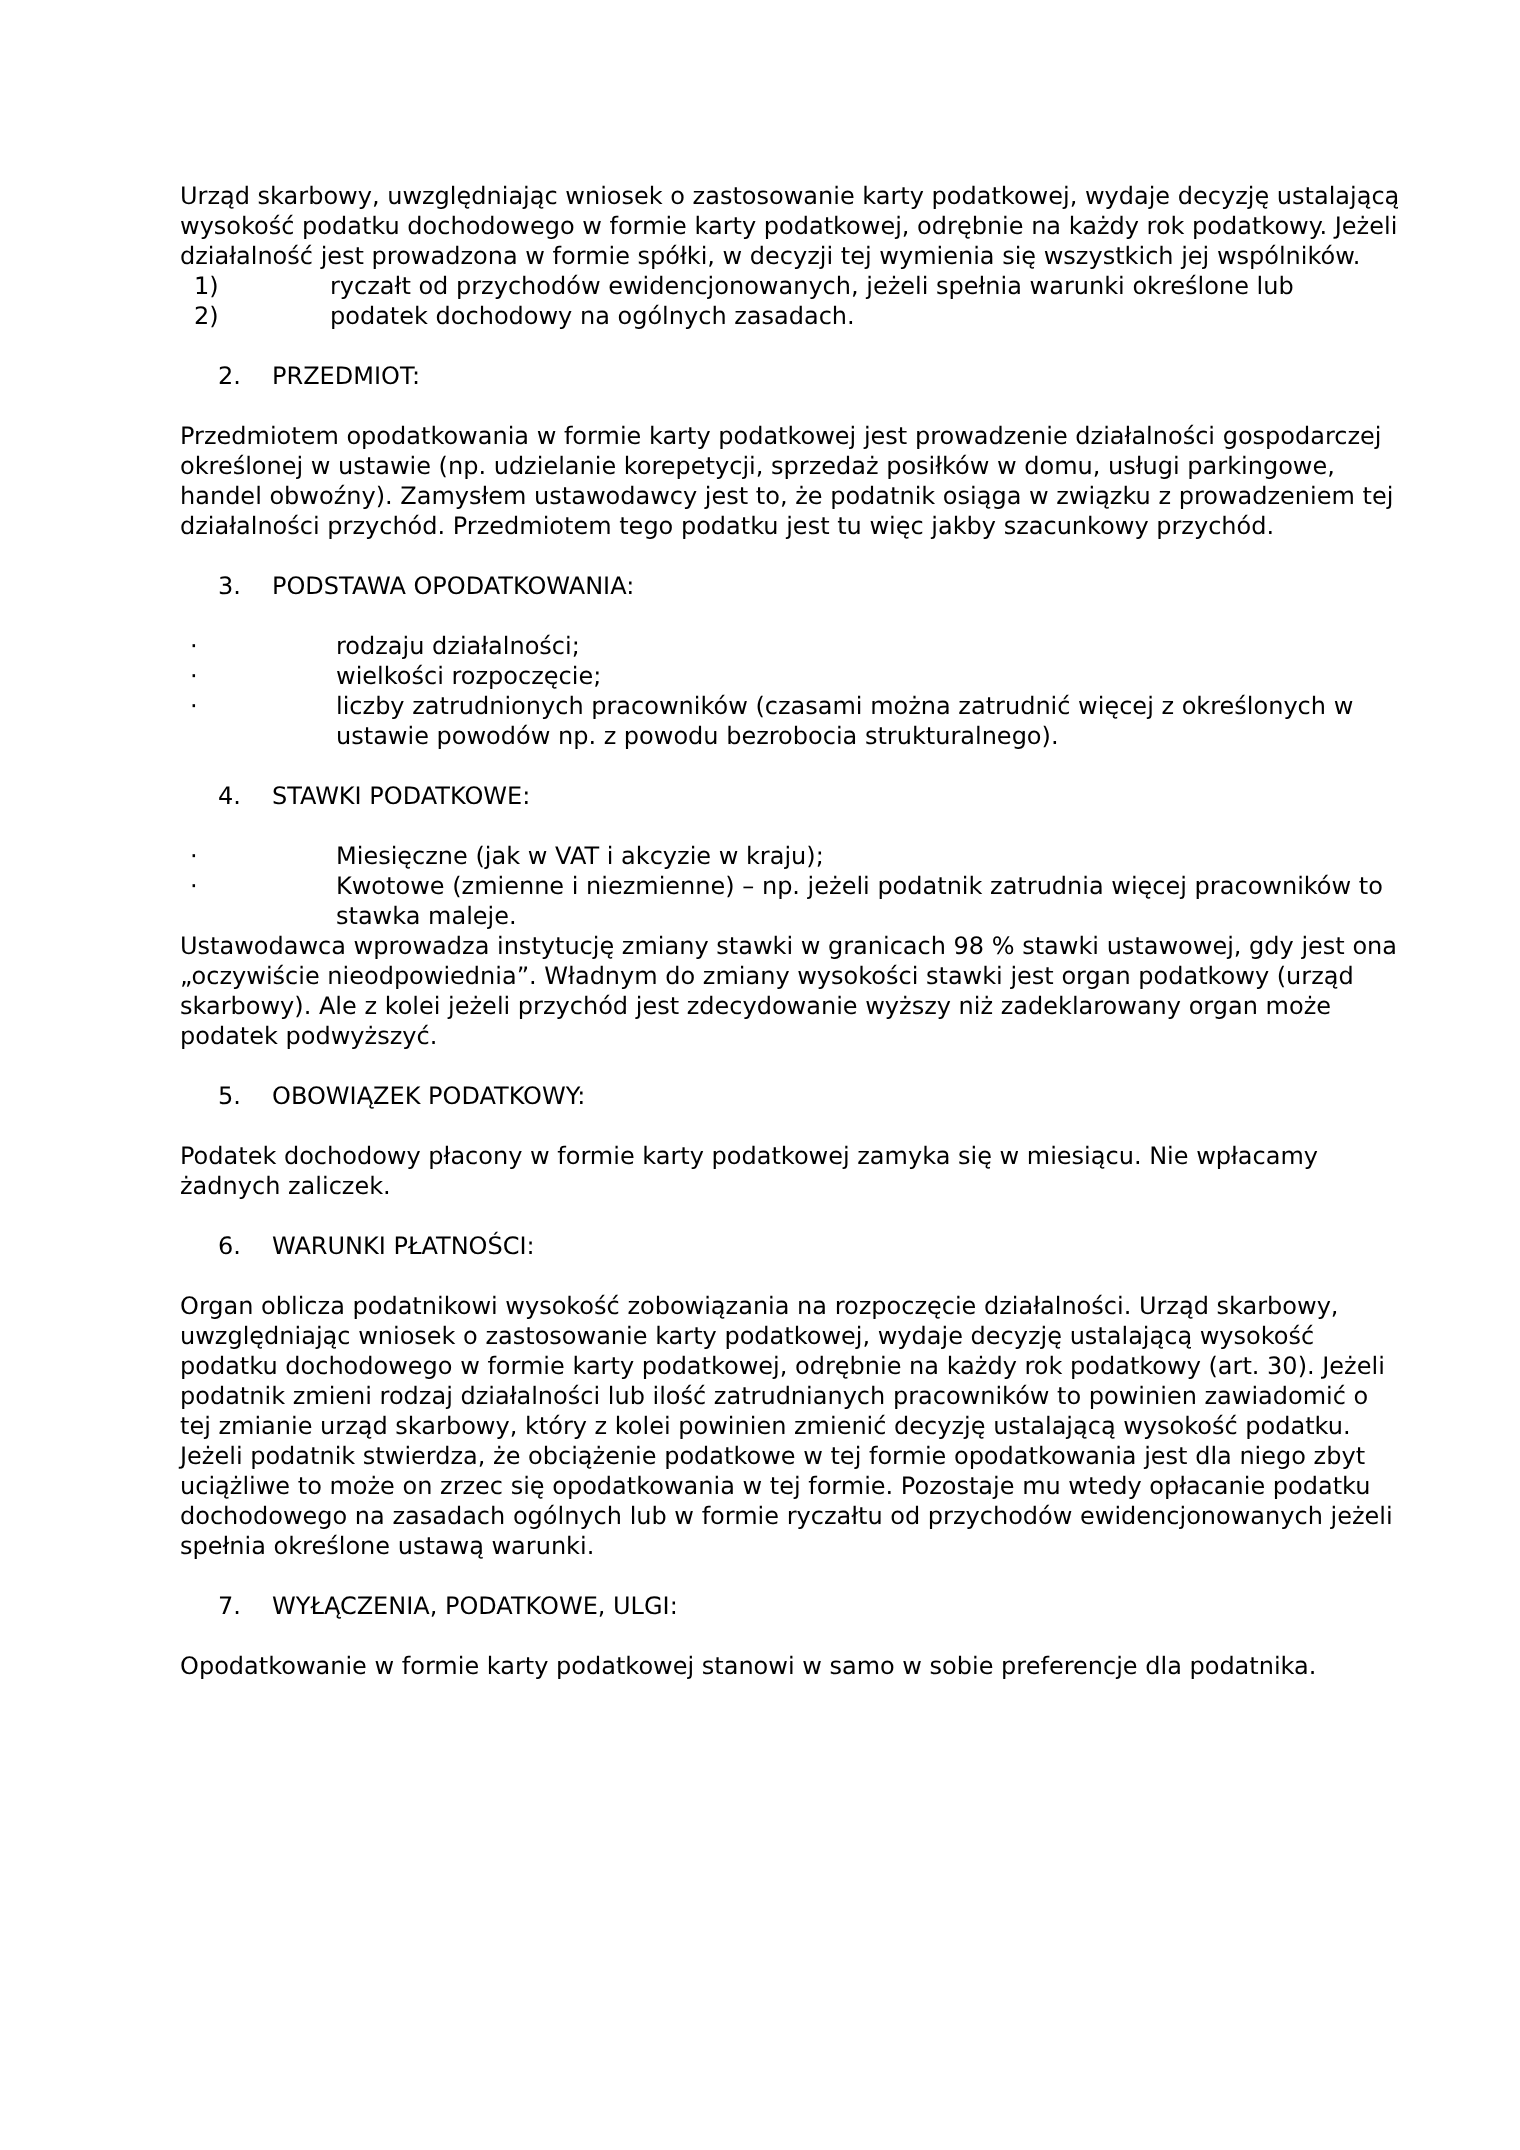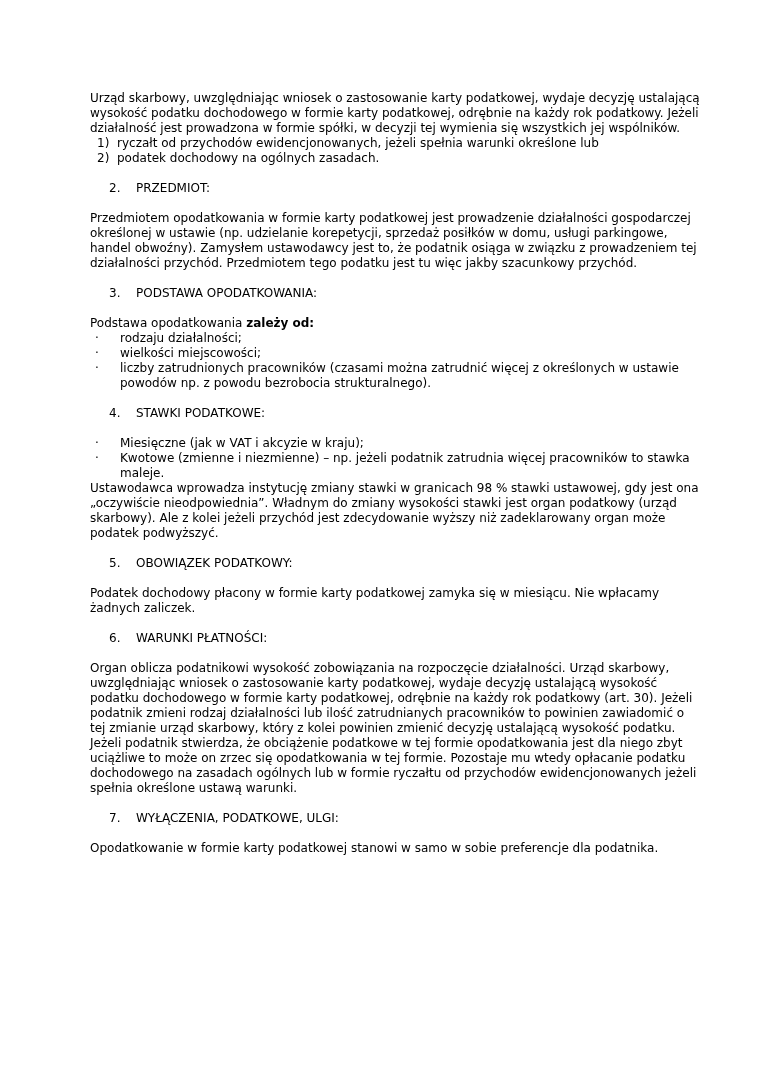--- a/index.html
+++ b/index.html
@@ -25,21 +25,21 @@
     display: flex;
     margin: 15px 0;
     padding-left: 19px;
   }
   .heading .marker { flex: 0 0 27px; }
   .list .li { display: flex; }
   .numbered .li { padding-left: 7px; }
   .numbered .marker { flex: 0 0 20px; }
   .bullets .li { padding-left: 5px; }
   .bullets .marker { flex: 0 0 25px; }
-  .li .txt { flex: 1 1 auto; }
+  .li .txt { flex: 1 1 auto; margin-left: 48px; }
 </style>
 </head>
 <body>
 
 <div class="page">
   <div>
       <p class="para"><span>Urząd skarbowy, uwzględniając wniosek o zastosowanie karty podatkowej, wydaje decyzję ustalającą wysokość podatku dochodowego w formie karty podatkowej, odrębnie na każdy rok podatkowy. Jeżeli działalność jest prowadzona w formie spółki, w decyzji tej wymienia się wszystkich jej wspólników.</span></p>
       <div class="list numbered">
         <div class="li">
           <span class="marker">1)</span>
@@ -52,29 +52,28 @@
       </div>
       <div class="heading">
         <span class="marker">2.</span>
         <span class="txt">PRZEDMIOT:</span>
       </div>
       <p class="para"><span>Przedmiotem opodatkowania w formie karty podatkowej jest prowadzenie działalności gospodarczej określonej w ustawie (np. udzielanie korepetycji, sprzedaż posiłków w domu, usługi parkingowe, handel obwoźny). Zamysłem ustawodawcy jest to, że podatnik osiąga w związku z prowadzeniem tej działalności przychód. Przedmiotem tego podatku jest tu więc jakby szacunkowy przychód.</span></p>
       <div class="heading">
         <span class="marker">3.</span>
         <span class="txt">PODSTAWA OPODATKOWANIA:</span>
       </div>
-      <p class="para"><span>Podstawa opodatkowania </span><span class="bold">zależy od:</span></p>
       <div class="list bullets">
         <div class="li">
           <span class="marker">·</span>
           <span class="txt">rodzaju działalności;</span>
         </div>
         <div class="li">
           <span class="marker">·</span>
-          <span class="txt">wielkości miejscowości;</span>
+          <span class="txt">wielkości rozpoczęcie;</span>
         </div>
         <div class="li">
           <span class="marker">·</span>
           <span class="txt">liczby zatrudnionych pracowników (czasami można zatrudnić więcej z określonych w ustawie powodów np. z powodu bezrobocia strukturalnego).</span>
         </div>
       </div>
       <div class="heading">
         <span class="marker">4.</span>
         <span class="txt">STAWKI PODATKOWE:</span>
       </div>

